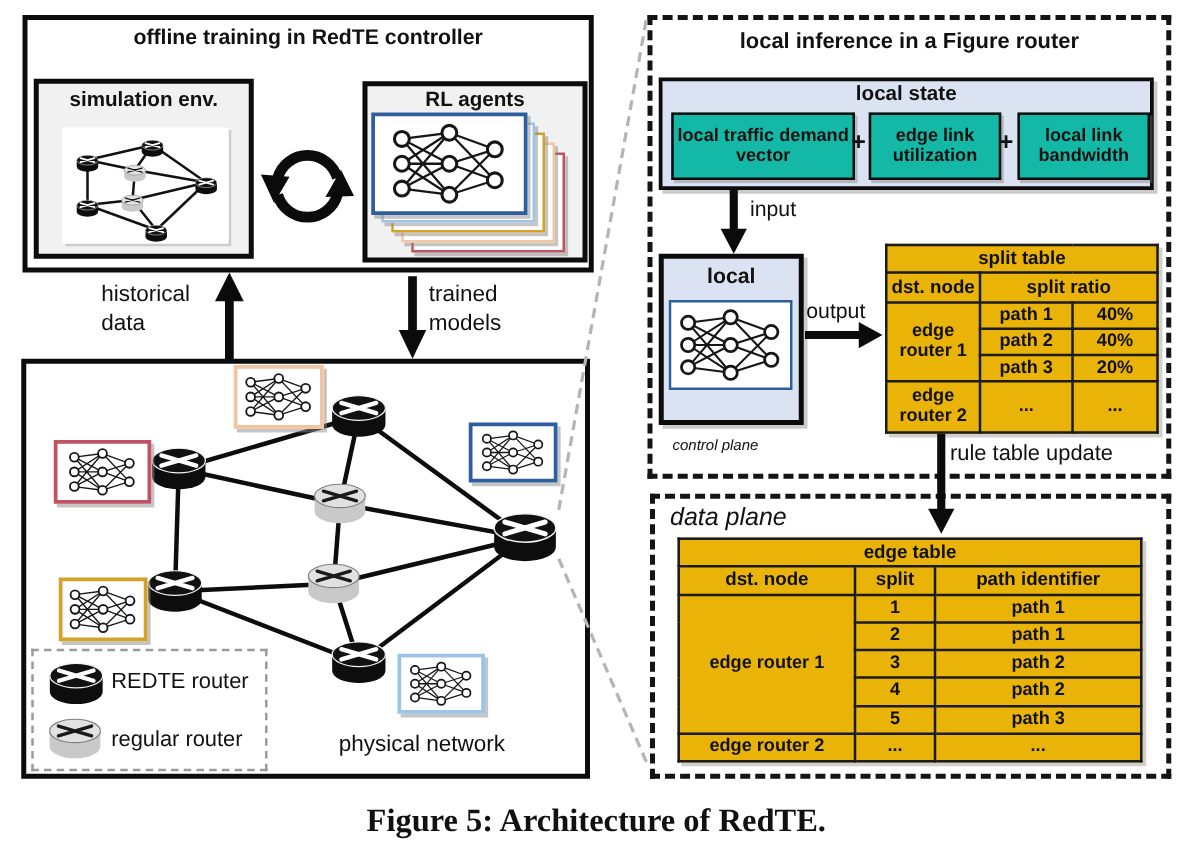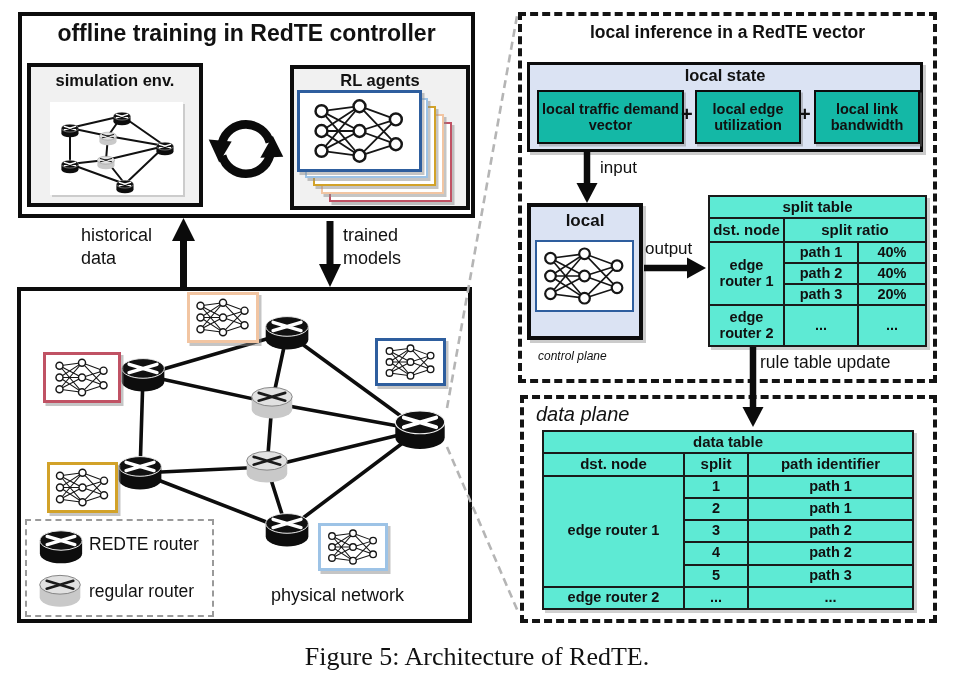--- a/index.html
+++ b/index.html
@@ -11,27 +11,27 @@
   .subbox{position:absolute;background:#f1f1f1;border:4px solid #0c0c0c}
   .title{position:absolute;left:0;right:0;text-align:center;font-weight:700}
   .lbl{position:absolute;font-weight:400;white-space:nowrap}
   .itl{font-style:italic}
   .card{position:absolute;background:#fff;box-shadow:2.5px 3px 0 rgba(140,140,140,.5)}
   .card svg{display:block;width:100%;height:100%}
   .statebox{position:absolute;background:#dbe3f3;border:3px solid #0c0c0c;box-shadow:3px 3px 0 rgba(140,140,140,.45)}
   .state-item{position:absolute;background:#14b8a6;border:2.5px solid #0c0c0c;display:flex;align-items:center;justify-content:center;
               text-align:center;font-weight:700;font-size:14.5px;line-height:1.12;box-shadow:2px 2.5px 0 rgba(120,120,120,.4)}
   .plus{position:absolute;font-weight:700;font-size:20px}
-  .tbl{position:absolute;border-collapse:collapse;background:#5eead4;table-layout:fixed;
+  .tbl{position:absolute;border-collapse:collapse;background:#eab308;table-layout:fixed;
        box-shadow:3px 3px 0 rgba(150,150,150,.45)}
   .tbl td{border:2px solid #1a1a1a;text-align:center;vertical-align:middle;font-size:14.5px;font-weight:600;padding:0;line-height:1.1}
   .tbl .hd{font-weight:700;font-size:15px}
   .legend{position:absolute;background:#fff;border:2px dashed #9a9a9a}
   .caption{position:absolute;left:0;right:0;text-align:center;font-family:"Liberation Serif",serif;
-           font-weight:400;font-size:26px}
+           font-weight:700;font-size:26px}
   svg{overflow:visible}
 </style>
 </head>
 <body>
 
 <div class="stage">
 
   
   <svg width="0" height="0">
     <defs>
@@ -59,21 +59,21 @@
       <g id="routerG">
         <path d="M6 17 v16 a26 12 0 0 0 52 0 V17" fill="#c9c9c9"></path>
         <ellipse cx="32" cy="17" rx="26" ry="12" fill="#e1e1e1" stroke="#7f7f7f" stroke-width="1.2"></ellipse>
         <path d="M15 12 L49 22 M49 12 L15 22" stroke="#1a1a1a" stroke-width="3.4" stroke-linecap="round" fill="none"></path>
       </g>
     </defs>
   </svg>
 
   
   <div class="panel" style="left:18px;top:12px;width:449px;height:198px">
-    <div class="title" style="top:4px;font-size:23px">offline training in RedTE controller</div>
+    <div class="title" style="top:4px;font-size:17px">offline training in RedTE controller</div>
 
     <div class="subbox" style="left:5px;top:47px;width:168px;height:136px">
       <div class="title" style="top:4px;font-size:16.5px">simulation env.</div>
       <div class="abs" style="left:19px;top:35px;width:133px;height:93px;background:#fff;box-shadow:2px 2px 0 rgba(150,150,150,.4)">
         <svg width="133" height="93" viewBox="0 0 133 93">
           <g stroke="#111" stroke-width="2" fill="none">
             <path d="M72 14 L20 26 M72 14 L58 34 M72 14 L115 44 M20 26 L58 34 M20 26 L20 62 M58 34 L115 44 M58 34 L56 58 M20 62 L56 58 M20 62 L75 82 M56 58 L75 82 M56 58 L115 44 M75 82 L115 44"></path>
           </g>
           <use href="#routerG" transform="translate(47.4,28.5) scale(0.33)"></use>
           <use href="#routerG" transform="translate(45.4,52.5) scale(0.33)"></use>
@@ -175,27 +175,27 @@
   
   <svg class="abs" style="left:0;top:0;z-index:2;pointer-events:none" width="954" height="690" viewBox="0 0 954 690">
     <g stroke="#b5b5b5" stroke-width="2.6" stroke-dasharray="8 5" fill="none">
       <path d="M447 408 L517 16"></path>
       <path d="M447 447 L519 614"></path>
     </g>
   </svg>
 
   
   <div class="dashed-panel" style="left:518px;top:12px;width:411px;height:363px">
-    <div class="title" style="top:6px;font-size:17.5px">local inference in a RedTE vector</div>
+    <div class="title" style="top:6px;font-size:17.5px">local inference in a Figure router</div>
 
     <div class="statebox" style="left:5px;top:46px;width:390px;height:84px">
       <div class="title" style="top:1px;font-size:16.5px">local state</div>
       <div class="state-item" style="left:7px;top:25px;width:143px;height:50px">local traffic demand vector</div>
       <div class="plus" style="left:151px;top:38px">+</div>
-      <div class="state-item" style="left:165px;top:25px;width:102px;height:50px">local edge utilization</div>
+      <div class="state-item" style="left:165px;top:25px;width:102px;height:50px">edge link utilization</div>
       <div class="plus" style="left:269px;top:38px">+</div>
       <div class="state-item" style="left:284px;top:25px;width:102px;height:50px">local link bandwidth</div>
     </div>
 
     <div class="lbl" style="left:78px;top:142px;font-size:17px">input</div>
 
     <div class="abs" style="left:5px;top:187px;width:108px;height:129px;background:#dbe3f3;border:4px solid #0c0c0c;box-shadow:3px 3px 0 rgba(140,140,140,.45)">
       <div class="title" style="top:4px;font-size:17px">local</div>
       <div class="card" style="left:4px;top:33px;width:95px;height:68px;border:2.5px solid #2e5e9e;box-shadow:none">
         <svg viewBox="-2 -3 64 46">
@@ -250,21 +250,21 @@
     <div class="lbl itl" style="left:12px;top:4px;font-size:20px">data plane</div>
 
     <table class="tbl" style="left:18px;top:31px;width:370px;height:180px">
       <colgroup>
           <col style="width:141px">
           <col style="width:64px">
           <col style="width:165px">
         </colgroup>
       <tbody>
           <tr style="height:22px">
-            <td colspan="3" class="hd">data table</td>
+            <td colspan="3" class="hd">edge table</td>
           </tr>
       <tr style="height:22px">
         <td class="hd">dst. node</td>
         <td class="hd">split</td>
         <td class="hd">path identifier</td>
       </tr>
       <tr style="height:22px">
         <td rowspan="5">edge router 1</td>
         <td>1</td>
         <td>path 1</td>

